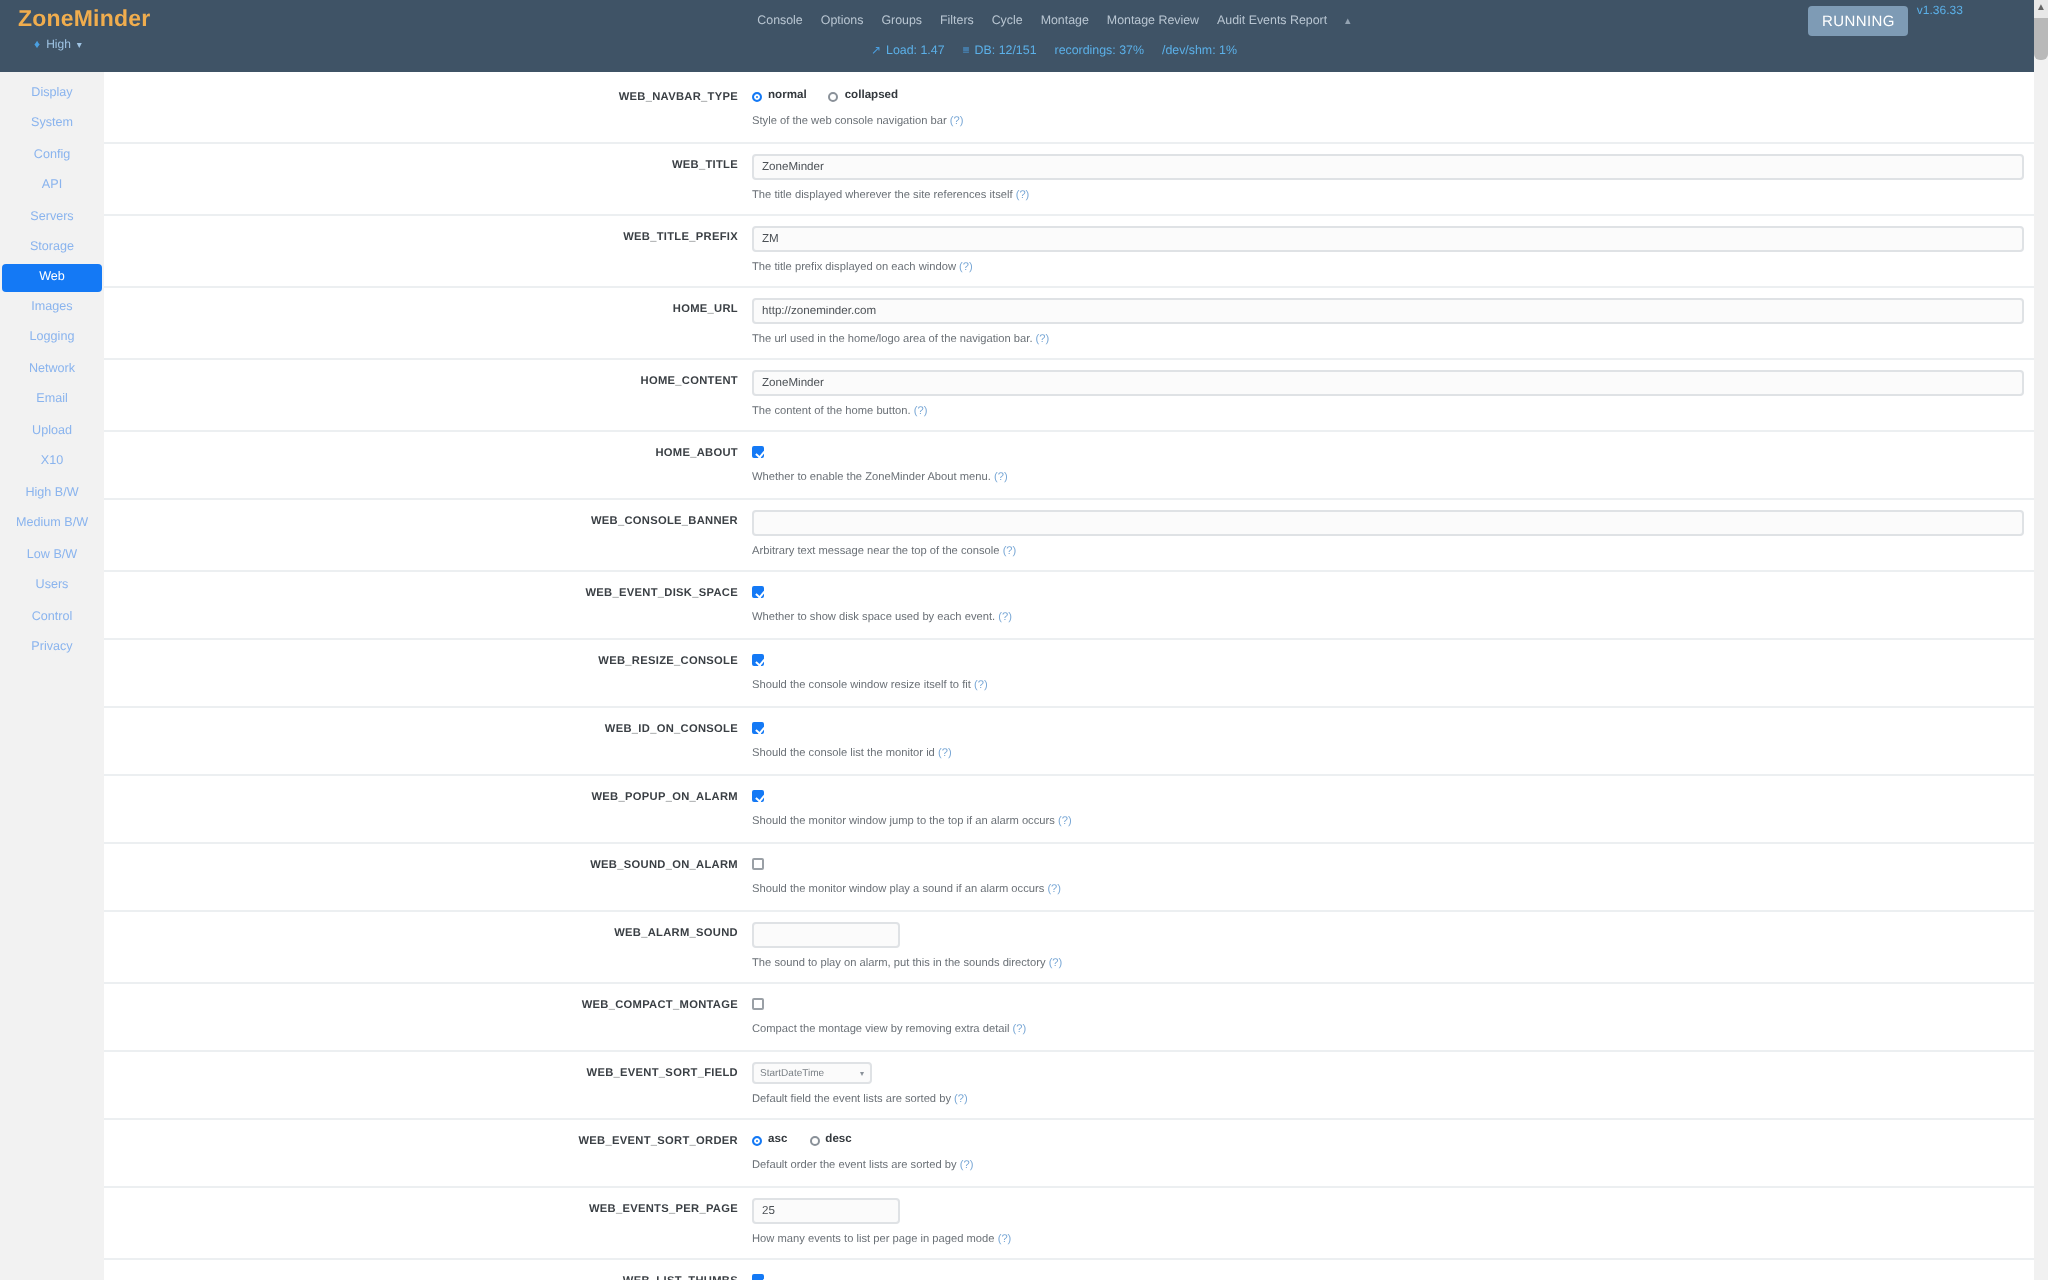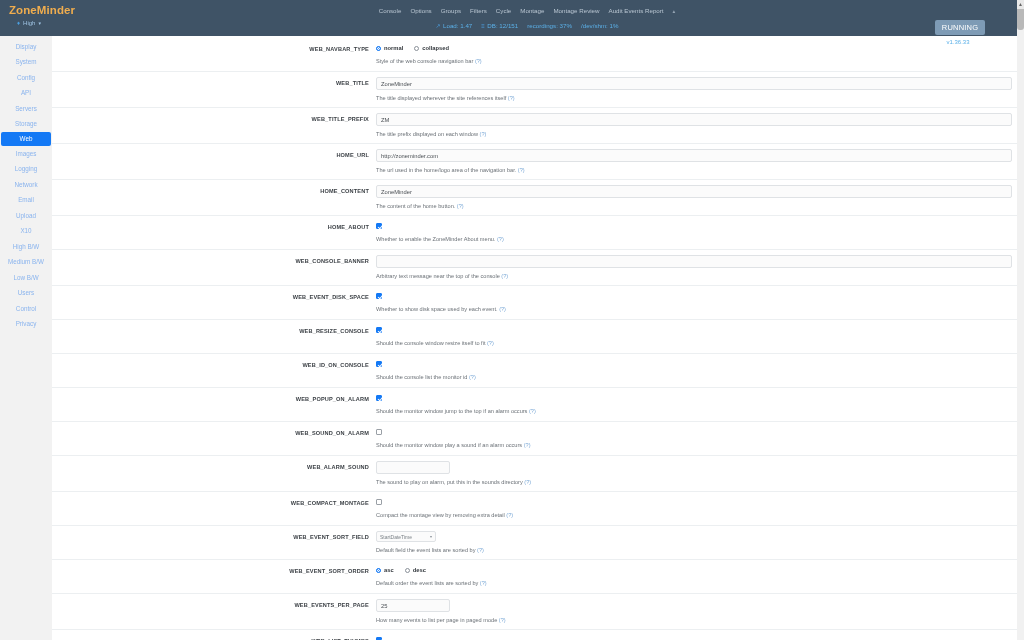--- a/index.html
+++ b/index.html
@@ -60,23 +60,23 @@
   }
   #statusbar .stat {
     display: flex; align-items: center; gap: 2.5px;
     color: #5bb0e8; font-size: 6.2px; line-height: 8px;
     white-space: nowrap;
   }
   #statusbar .stat .s-icon { color: #4a9fe0; font-size: 6px; }
 
   #header-right {
     width: 120px;
-    display: flex; flex-direction: column;
-    align-items: center;
-    padding-right: 8px; padding-top: 20px; gap: 4px;
+    display: flex; flex-direction: row;
+    align-items: flex-start;
+    padding-right: 8px; padding-top: 3px; gap: 4px;
   }
   #running-badge {
     background: #7e9bb5; color: #ffffff;
     font-size: 7.5px; line-height: 9px;
     padding: 3px 7px; border-radius: 2px;
     letter-spacing: .2px;
   }
   #version { color: #5bb0e8; font-size: 6px; line-height: 7px; padding-right: 4px; }
 
   

